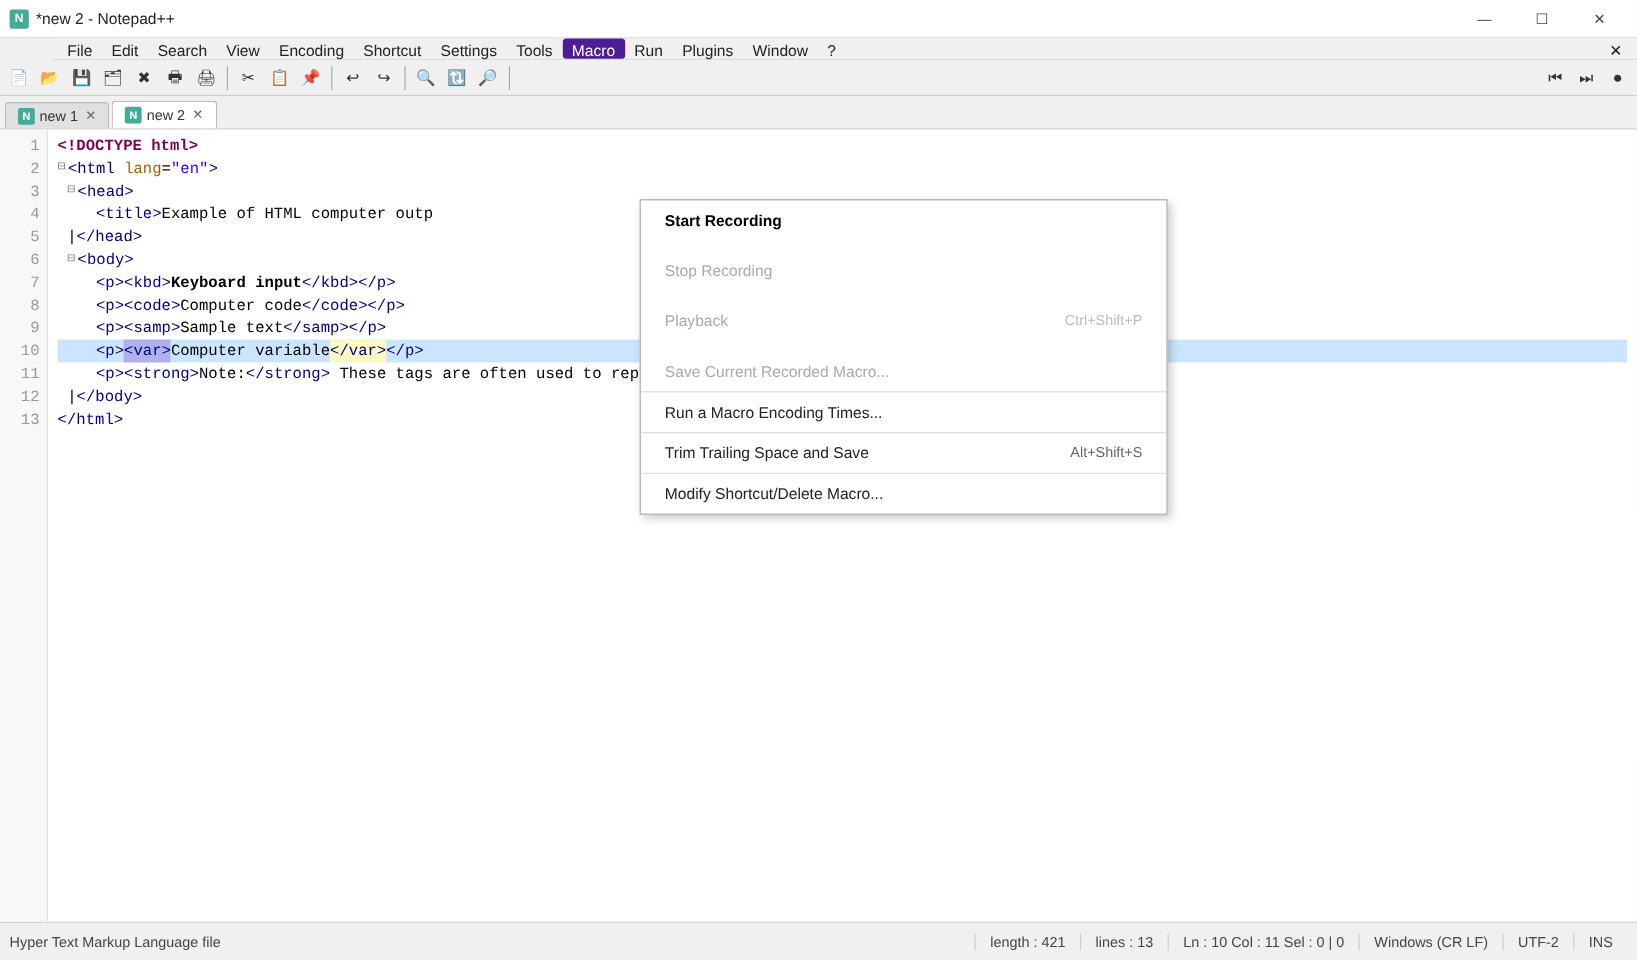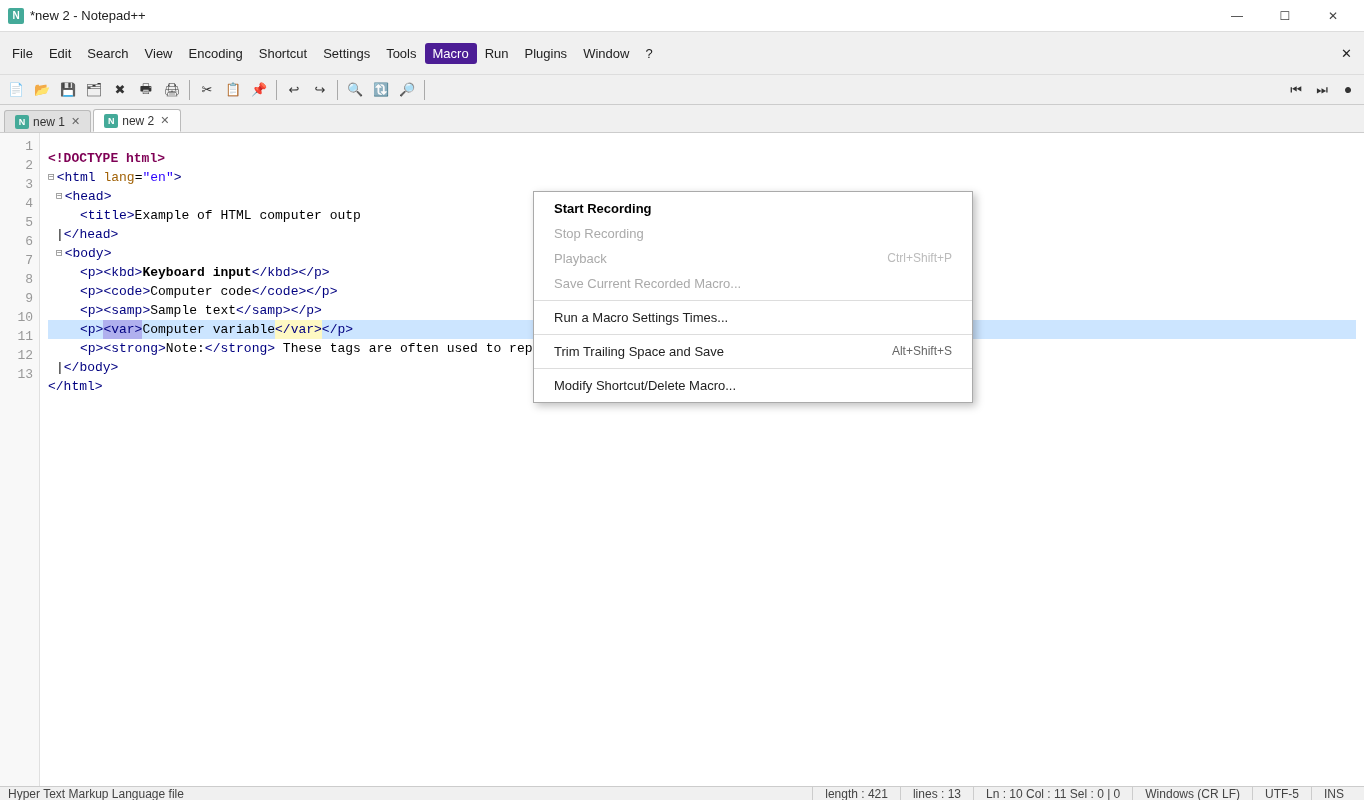--- a/index.html
+++ b/index.html
@@ -18,27 +18,27 @@
     }
     #title-bar-left { display: flex; align-items: center; gap: 6px; }
     #title-bar-icon { width: 16px; height: 16px; background: #4a9; border-radius: 2px; font-size: 10px; display:flex; align-items:center; justify-content:center; color: white; font-weight:bold; }
     #title-text { font-size: 13px; color: #222; }
     #title-bar-controls { display: flex; gap: 2px; }
     .title-btn { width: 46px; height: 32px; display: flex; align-items: center; justify-content: center; cursor: pointer; font-size: 12px; color: #444; }
 
     
     #menu-bar {
       background: #f0f0f0;
-      height: 43px;
-      display: flex;
-      align-items: center;
+      height: 18px;
+      display: flex;
       padding: 0 4px;
       border-bottom: 1px solid #ddd;
       user-select: none;
       position: relative;
+      margin-left: 44px;
     }
     .menu-item {
       padding: 3px 8px;
       cursor: pointer;
       font-size: 13px;
       color: #222;
       border-radius: 3px;
     }
     .menu-item.active { background: #4c1d95; color: white; }
 
@@ -101,21 +101,21 @@
       font-size: 13px;
       color: #999;
       text-align: right;
       padding-right: 6px;
       user-select: none;
       flex-shrink: 0;
     }
     .line-num { height: 19px; line-height: 19px; font-size: 13px; }
     #code-area {
       flex: 1;
-      padding: 16px 8px;
+      padding: 4px 8px;
       font-family: 'Courier New', monospace;
       font-size: 13px;
       overflow: hidden;
     }
     .code-line {
       height: 19px; line-height: 19px;
       white-space: pre;
       display: flex; align-items: center;
     }
     .code-line.highlighted { background: #cce5ff; }
@@ -143,29 +143,29 @@
     .dropdown-item {
       padding: 5px 20px;
       cursor: pointer;
       display: flex;
       justify-content: space-between;
       align-items: flex-start;
       font-size: 13px;
       color: #222;
       white-space: nowrap;
     }
-    .dropdown-item.disabled { color: #aaa; cursor: default; }
+    .dropdown-item.disabled { color: #aaa; cursor: default; margin-top: 17px; }
     .dropdown-item.bold-item { font-weight: bold; color: #000; }
     .dropdown-sep { height: 1px; background: #ddd; margin: 4px 0; }
     .shortcut { font-size: 12px; color: #666; }
     .dropdown-item.disabled .shortcut { color: #bbb; }
 
     
     #status-bar {
-      height: 14px;
+      height: 32px;
       background: #f0f0f0;
       border-top: 1px solid #ccc;
       display: flex;
       align-items: center;
       font-size: 12px;
       color: #444;
       padding: 0 8px;
       justify-content: space-between;
     }
     #status-left { flex: 1; }
@@ -331,21 +331,21 @@
     <div class="dropdown-item disabled">
       <span>Playback</span>
       <span class="shortcut">Ctrl+Shift+P</span>
     </div>
     <div class="dropdown-item disabled">
       <span>Save Current Recorded Macro...</span>
       <span class="shortcut"></span>
     </div>
     <div class="dropdown-sep"></div>
     <div class="dropdown-item">
-      <span>Run a Macro Settings Times...</span>
+      <span>Run a Macro Encoding Times...</span>
       <span class="shortcut"></span>
     </div>
     <div class="dropdown-sep"></div>
     <div class="dropdown-item">
       <span>Trim Trailing Space and Save</span>
       <span class="shortcut">Alt+Shift+S</span>
     </div>
     <div class="dropdown-sep"></div>
     <div class="dropdown-item">
       <span>Modify Shortcut/Delete Macro...</span>
@@ -354,16 +354,16 @@
   </div>
 </div>
 
 <div id="status-bar">
   <div id="status-left">Hyper Text Markup Language file</div>
   <div id="status-sections">
     <div class="status-section">length : 421</div>
     <div class="status-section">lines : 13</div>
     <div class="status-section">Ln : 10   Col : 11   Sel : 0 | 0</div>
     <div class="status-section">Windows (CR LF)</div>
-    <div class="status-section">UTF-5</div>
+    <div class="status-section">UTF-2</div>
     <div class="status-section">INS</div>
   </div>
 </div>
 
 </body></html>

